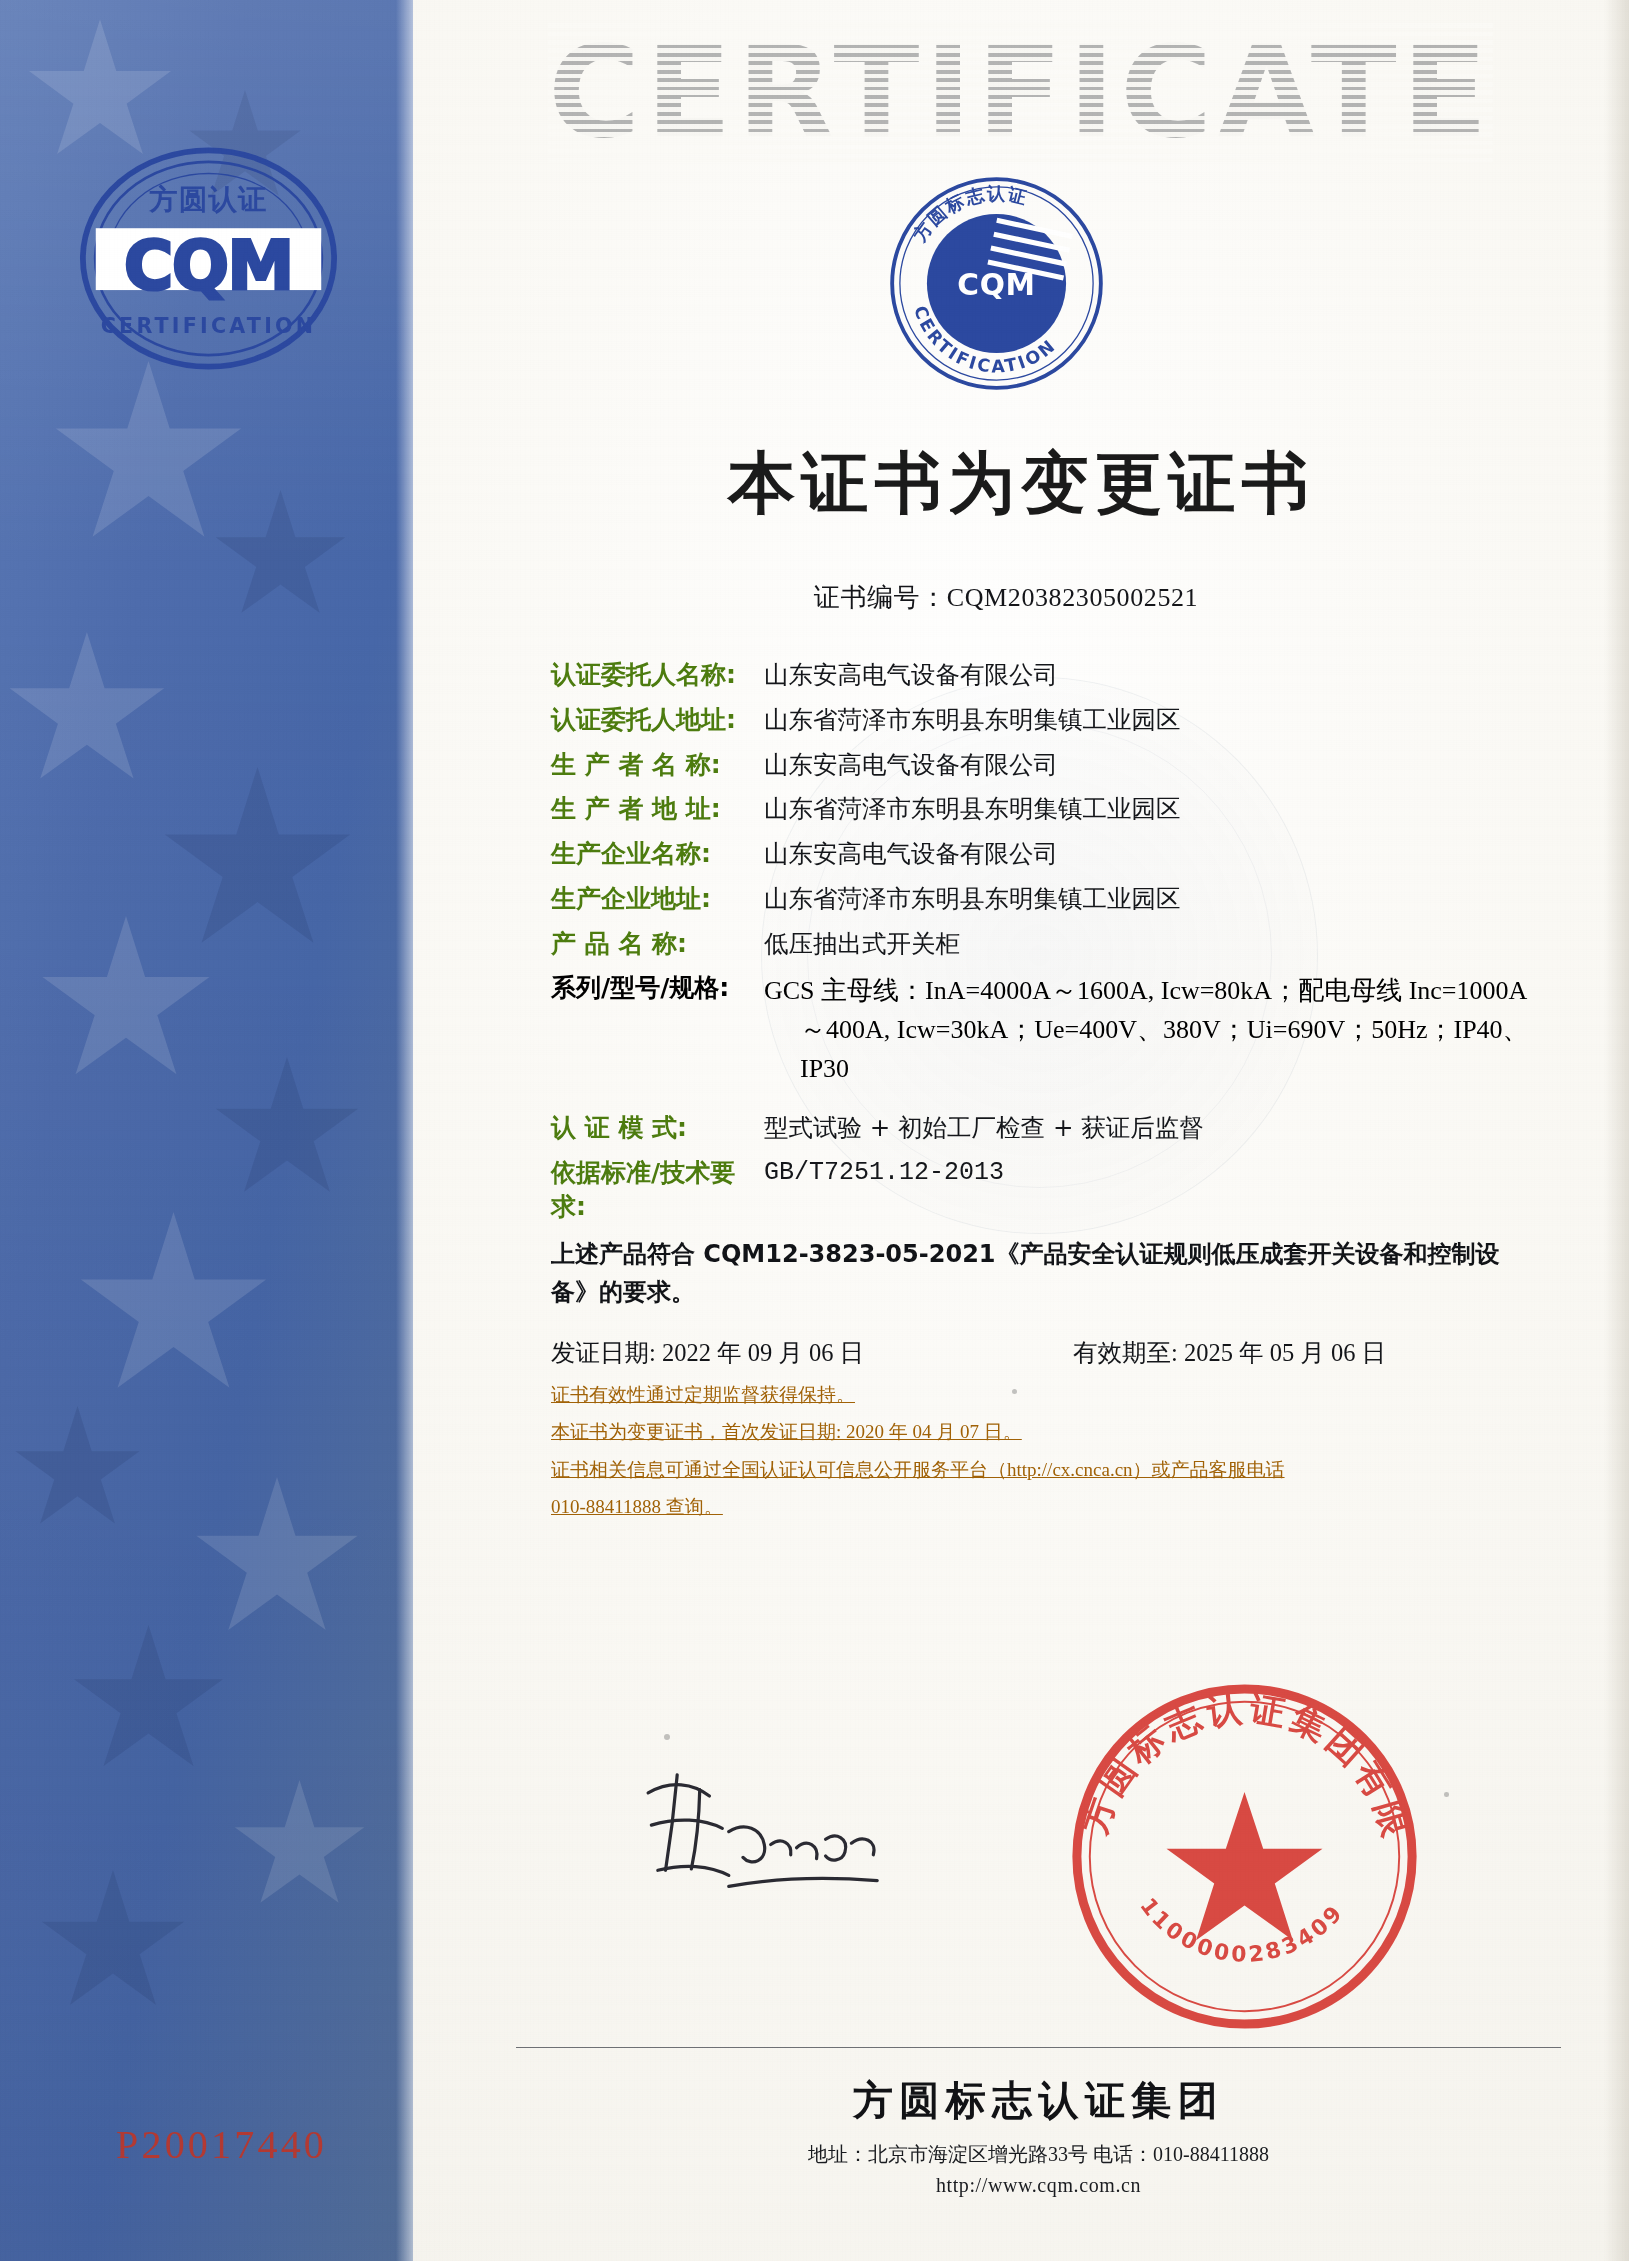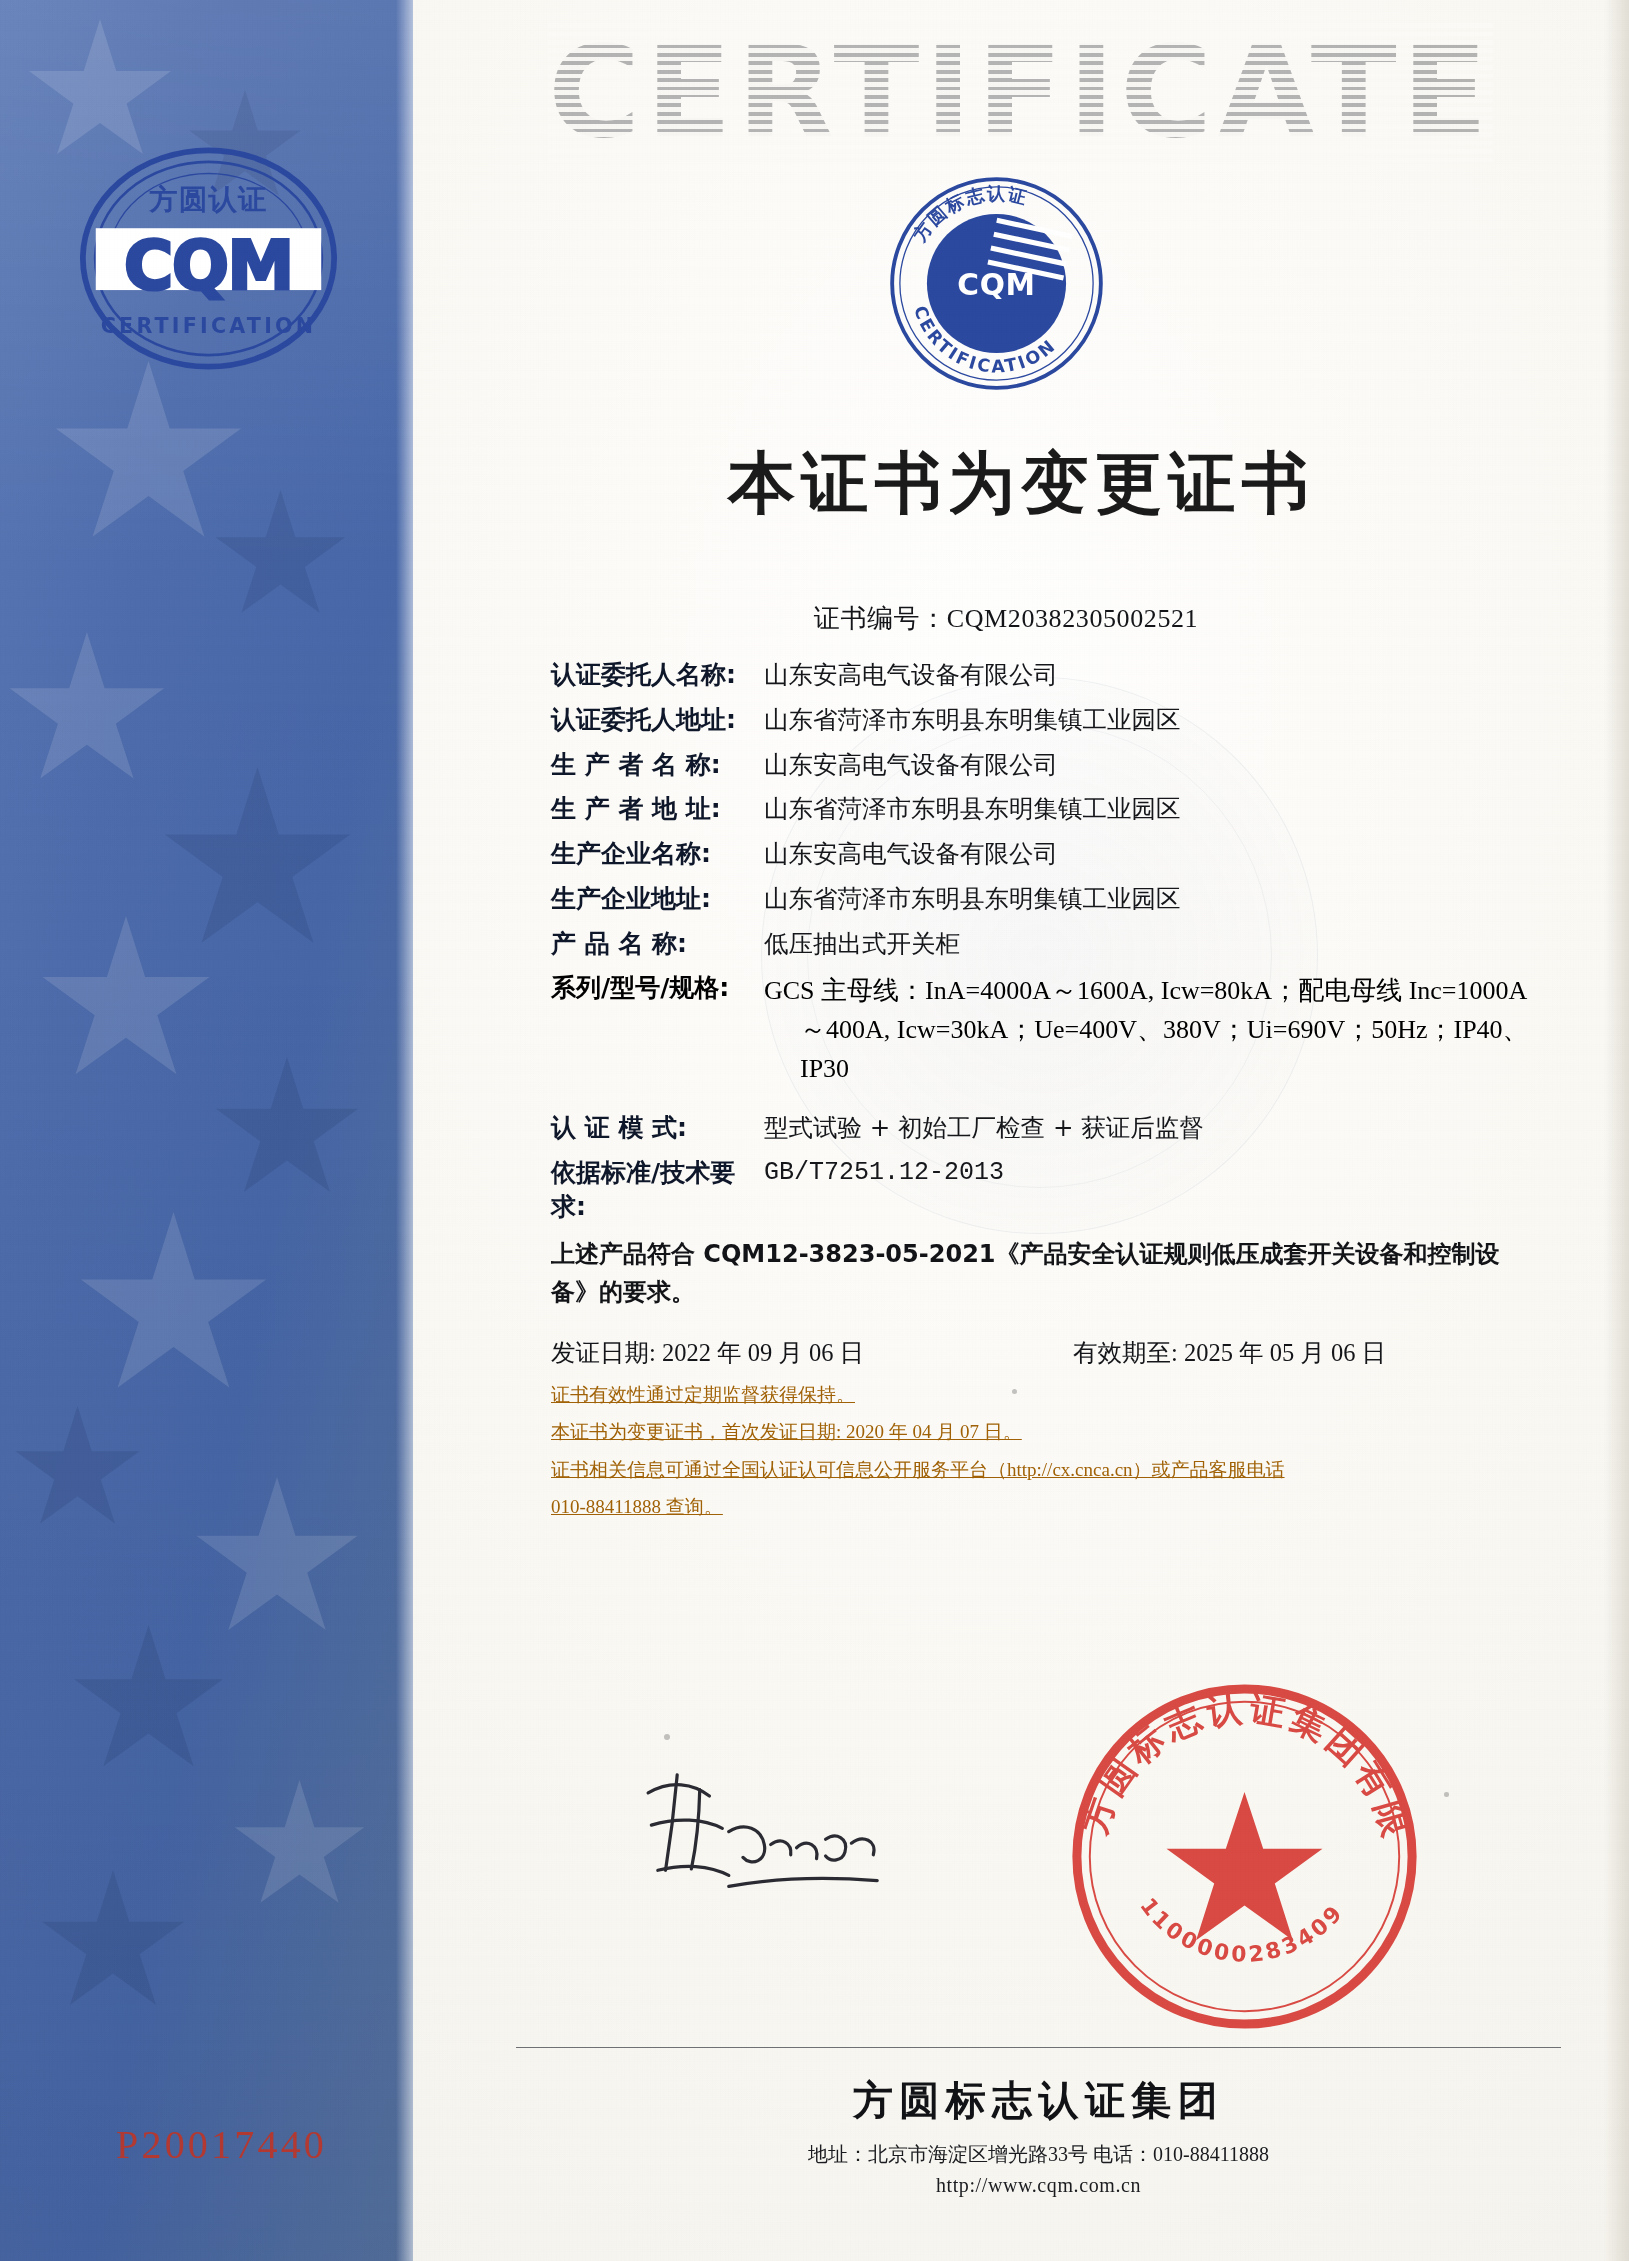--- a/index.html
+++ b/index.html
@@ -142,21 +142,20 @@
 
   .cert-no {
     position: absolute;
     left: 413px;
     top: 580px;
     width: 1186px;
     text-align: center;
     font-size: 26px;
     color: #15161a;
     letter-spacing: 0.6px;
-    margin-top: 21px;
   }
 
   
   .fields {
     position: absolute;
     left: 551px;
     top: 658px;
     width: 980px;
   }
   .row {
@@ -166,21 +165,21 @@
     font-size: 26px;
     color: #111316;
     line-height: 1.35;
   }
   .row .k {
     flex: 0 0 213px;
     font-family: "DejaVu Sans", sans-serif;
     font-weight: bold;
     font-size: 25px;
     letter-spacing: 0px;
-    color: #0f172a;
+    color: #4d7c0f;
   }
   .row .v {
     flex: 1;
     font-family: "DejaVu Sans", sans-serif;
     font-size: 24.5px;
     color: #15171b;
   }
   .row .v.serif {
     font-family: Liberation Mono, monospace;
     font-size: 25px;

